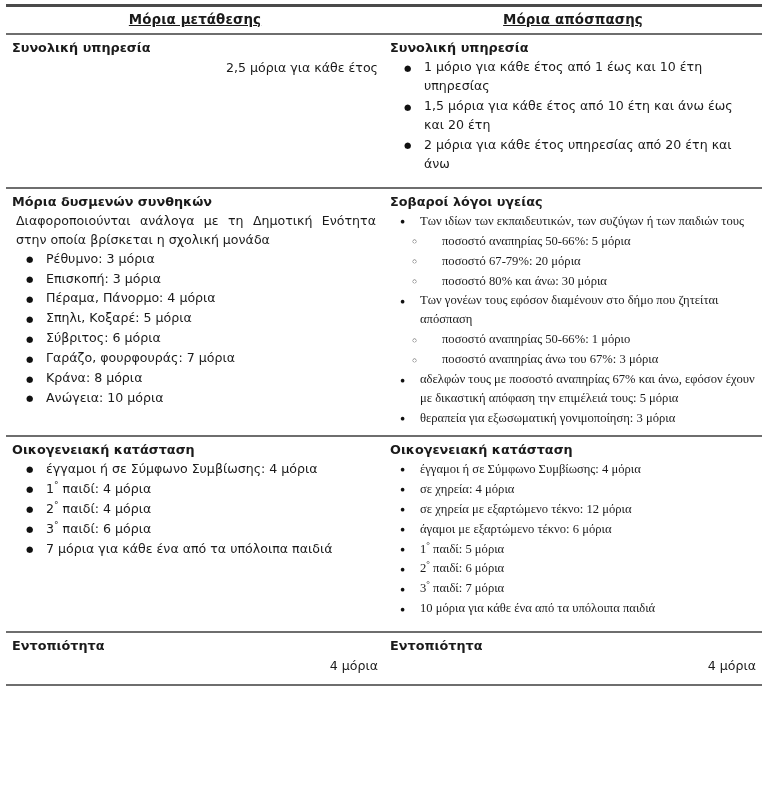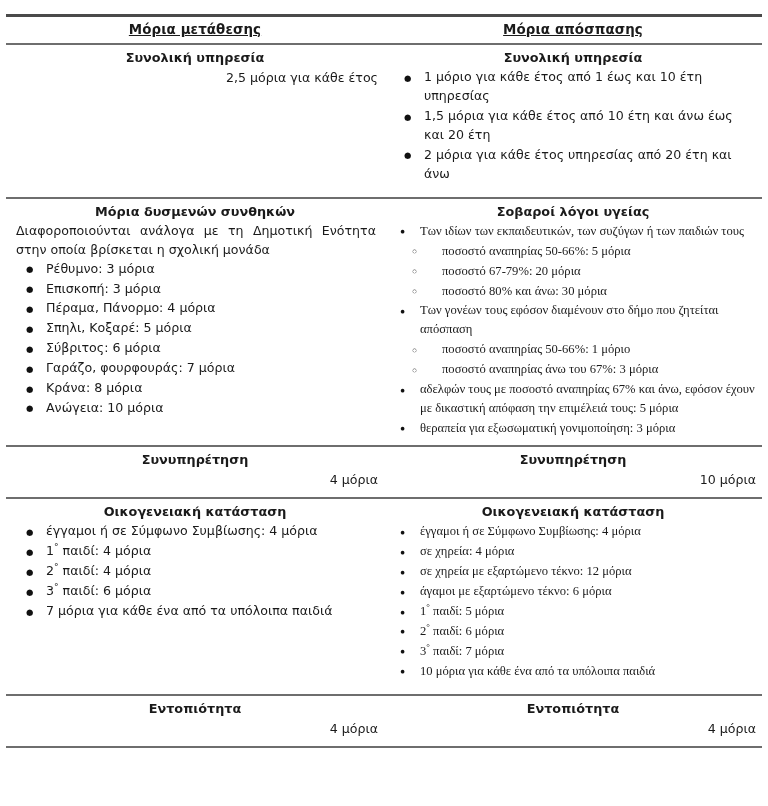--- a/index.html
+++ b/index.html
@@ -12,21 +12,21 @@
     height: 806px;
     font-family: "DejaVu Sans", "Liberation Sans", sans-serif;
     color: #1a1a1a;
     overflow: hidden;
   }
   .page {
     width: 732px;
     height: 806px;
     position: relative;
     box-sizing: border-box;
-    padding: 14px 6px;
+    padding: 4px 6px;
   }
   table.points-table {
     width: 756px;
     border-collapse: collapse;
     table-layout: fixed;
     font-size: 12.6px;
   }
   table.points-table col.c1 { width: 50%; }
   table.points-table col.c2 { width: 50%; }
 
@@ -47,21 +47,21 @@
 
   .col-title {
     text-align: center;
     font-weight: bold;
     font-size: 13.4px;
     text-decoration: underline;
     letter-spacing: 0.1px;
     padding: 3px 0 5px 0;
   }
   .sec-title {
-    text-align: center;
+    text-align: left;
     font-weight: bold;
     font-size: 12.8px;
     padding: 2px 0 2px 0;
     line-height: 1.35;
   }
   .sec-title .reg { font-weight: normal; }
   .centered {
     text-align: right;
     line-height: 1.45;
     padding: 1px 0 2px 0;
@@ -173,30 +173,20 @@
             <li class="d2">ποσοστό 80% και άνω: 30 μόρια</li>
             <li class="d1">Των γονέων τους εφόσον διαμένουν στο δήμο που ζητείται απόσπαση</li>
             <li class="d2">ποσοστό αναπηρίας 50-66%: 1 μόριο</li>
             <li class="d2">ποσοστό αναπηρίας άνω του 67%: 3 μόρια</li>
             <li class="d1">αδελφών τους με ποσοστό αναπηρίας 67% και άνω, εφόσον έχουν με δικαστική απόφαση την επιμέλειά τους: 5 μόρια</li>
             <li class="d1">θεραπεία για εξωσωματική γονιμοποίηση: 3 μόρια</li>
           </ul>
         </td>
       </tr>
 
-      <tr class="row">
-        <td>
-          <div class="sec-title">Συνυπηρέτηση</div>
-          <div class="centered">4 μόρια</div>
-        </td>
-        <td>
-          <div class="sec-title">Συνυπηρέτηση</div>
-          <div class="centered">10 μόρια</div>
-        </td>
-      </tr>
 
       <tr class="row">
         <td>
           <div class="sec-title">Οικογενειακή κατάσταση</div>
           <ul class="bul">
             <li class="d1">έγγαμοι ή σε Σύμφωνο Συμβίωσης: 4 μόρια</li>
             <li class="d1"><span>1</span><sup class="ord">°</sup><span> παιδί: 4 μόρια</span></li>
             <li class="d1"><span>2</span><sup class="ord">°</sup><span> παιδί: 4 μόρια</span></li>
             <li class="d1"><span>3</span><sup class="ord">°</sup><span> παιδί: 6 μόρια</span></li>
             <li class="d1">7 μόρια για κάθε ένα από τα υπόλοιπα παιδιά</li>

